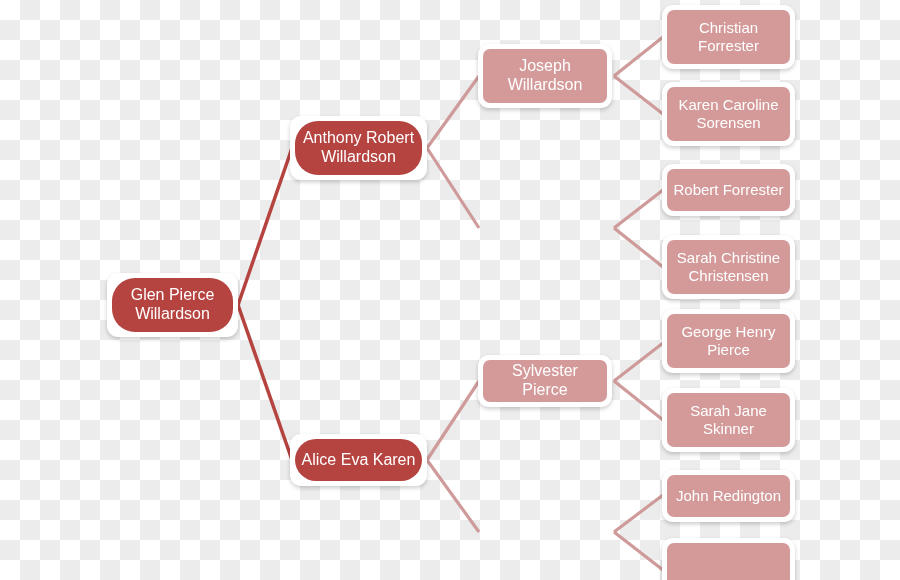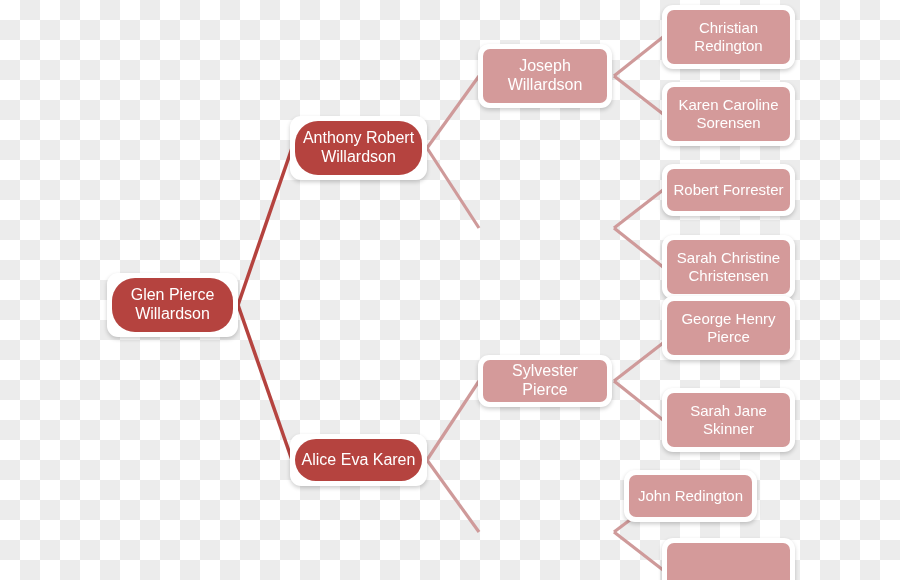--- a/index.html
+++ b/index.html
@@ -147,21 +147,21 @@
   <div class="node tier-gen3" style="left:478px; top:355px; width:134px; height:52px;">
     <div class="node-inner">
       <span class="node-label">Sylvester Pierce</span>
     </div>
   </div>
 
 
   <div class="node tier-gen4" style="left:662px; top:5px; width:133px; height:64px;">
     <div class="node-inner">
       <span class="node-label">Christian
-Redington</span>
+Forrester</span>
     </div>
   </div>
 
   <div class="node tier-gen4" style="left:662px; top:82px; width:133px; height:64px;">
     <div class="node-inner">
       <span class="node-label">Karen Caroline
 Sorensen</span>
     </div>
   </div>
 
@@ -171,35 +171,35 @@
 Christensen</span>
     </div>
   </div>
 
   <div class="node tier-gen4" style="left:662px; top:164px; width:133px; height:52px;">
     <div class="node-inner">
       <span class="node-label">Robert Forrester</span>
     </div>
   </div>
 
-  <div class="node tier-gen4" style="left:662px; top:296px; width:133px; height:64px;">
+  <div class="node tier-gen4" style="left:662px; top:309px; width:133px; height:64px;">
     <div class="node-inner">
       <span class="node-label">George Henry
 Pierce</span>
     </div>
   </div>
 
   <div class="node tier-gen4" style="left:662px; top:388px; width:133px; height:64px;">
     <div class="node-inner">
       <span class="node-label">Sarah Jane
 Skinner</span>
     </div>
   </div>
 
-  <div class="node tier-gen4" style="left:624px; top:470px; width:133px; height:52px;">
+  <div class="node tier-gen4" style="left:662px; top:470px; width:133px; height:52px;">
     <div class="node-inner">
       <span class="node-label">John Redington</span>
     </div>
   </div>
 
   <div class="node tier-gen4" style="left:662px; top:538px; width:133px; height:64px;">
     <div class="node-inner">
       <span class="node-label"></span>
     </div>
   </div>

